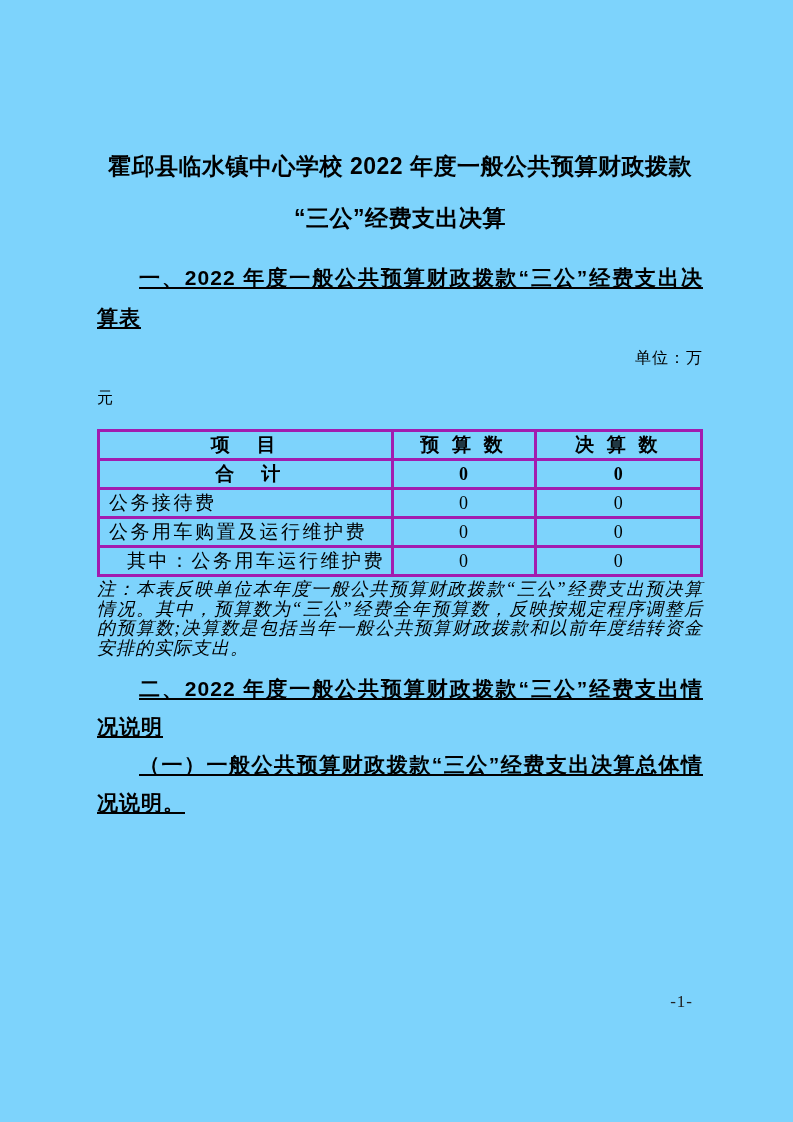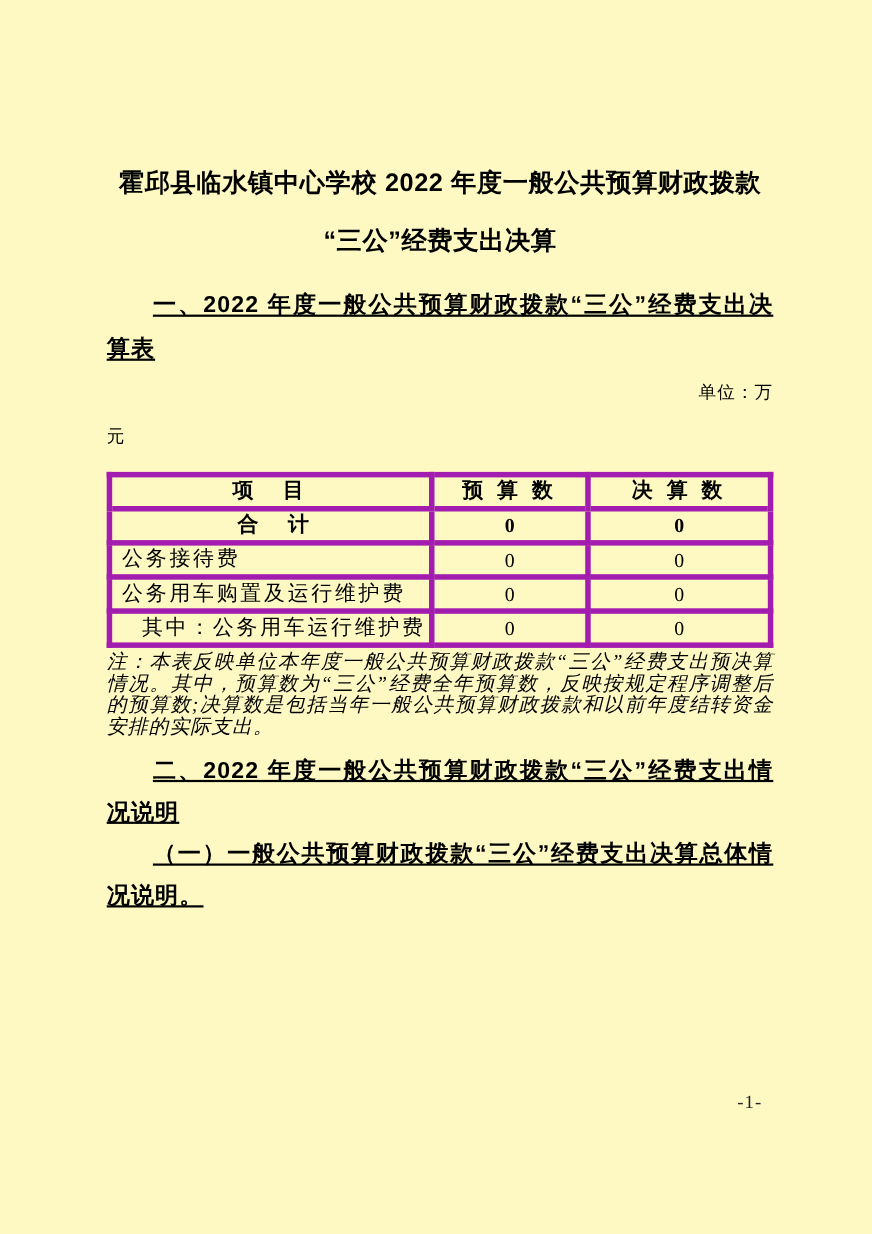--- a/index.html
+++ b/index.html
@@ -5,21 +5,21 @@
   html, body {
     margin: 0;
     padding: 0;
     background: #e8e8e8;
   }
   .page {
     position: relative;
     width: 793px;
     height: 1122px;
     margin: 0 auto;
-    background: #fef9c3;
+    background: #7dd3fc;
     color: #000000;
     font-family: "Liberation Serif", serif;
     overflow: hidden;
   }
   .content {
     position: absolute;
     left: 97px;
     top: 0;
     width: 606px;
   }
@@ -45,21 +45,21 @@
   .sec1-heading { margin-top: 14px; }
   .unit-line { font-size: 16px; line-height: 40px; letter-spacing: 1px; }
   .unit-line.right { text-align: right; }
   .budget-table {
     margin-top: 11px;
     width: 100%;
     border-collapse: collapse;
     border: 2px solid #000;
   }
   .budget-table td {
-    border: 5px solid #a21caf;
+    border: 3px solid #a21caf;
     height: 26px;
     line-height: 26px;
     font-size: 19px;
     padding: 0;
     overflow: hidden;
     white-space: nowrap;
   }
   .budget-table tr.header-row td {
     font-weight: bold;
     text-align: center;

